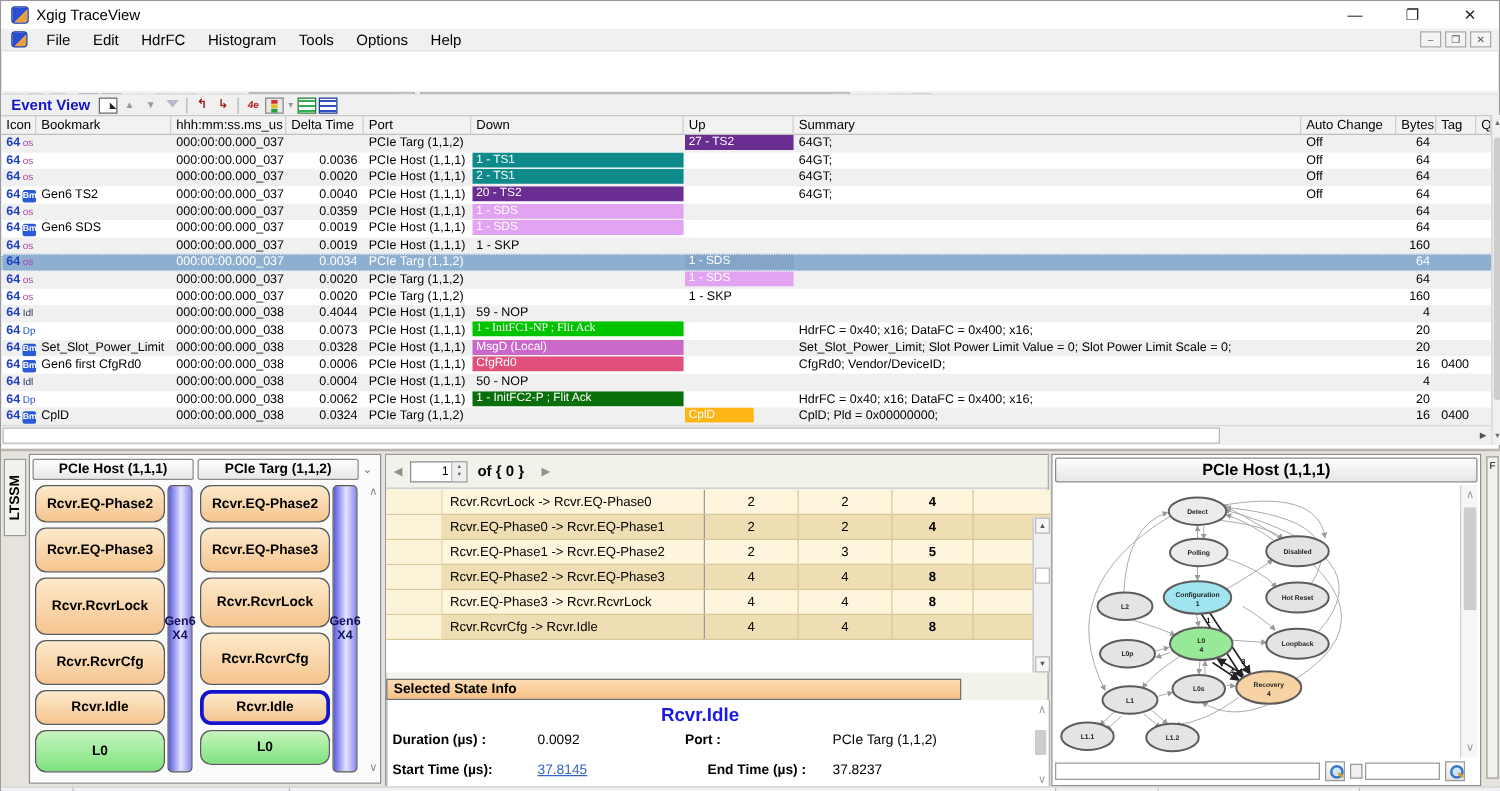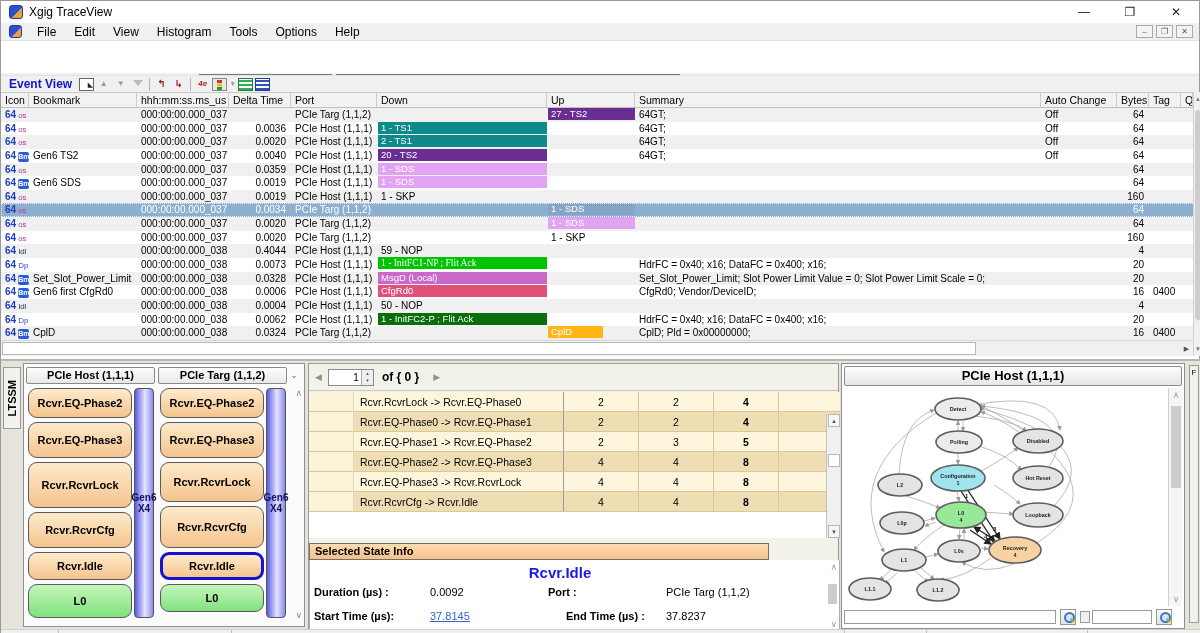--- a/index.html
+++ b/index.html
@@ -180,21 +180,21 @@
       <div class="wbtn">—</div>
       <div class="wbtn">❐</div>
       <div class="wbtn">✕</div>
     </div>
   </div>
 
   <div class="menubar">
     <div class="applogo"></div>
     <div class="menu-item">File</div>
     <div class="menu-item">Edit</div>
-    <div class="menu-item">View</div>
+    <div class="menu-item">HdrFC</div>
     <div class="menu-item">Histogram</div>
     <div class="menu-item">Tools</div>
     <div class="menu-item">Options</div>
     <div class="menu-item">Help</div>
     <div class="child-controls">
       <div class="cbtn">–</div>
       <div class="cbtn">❐</div>
       <div class="cbtn">✕</div>
     </div>
   </div>

